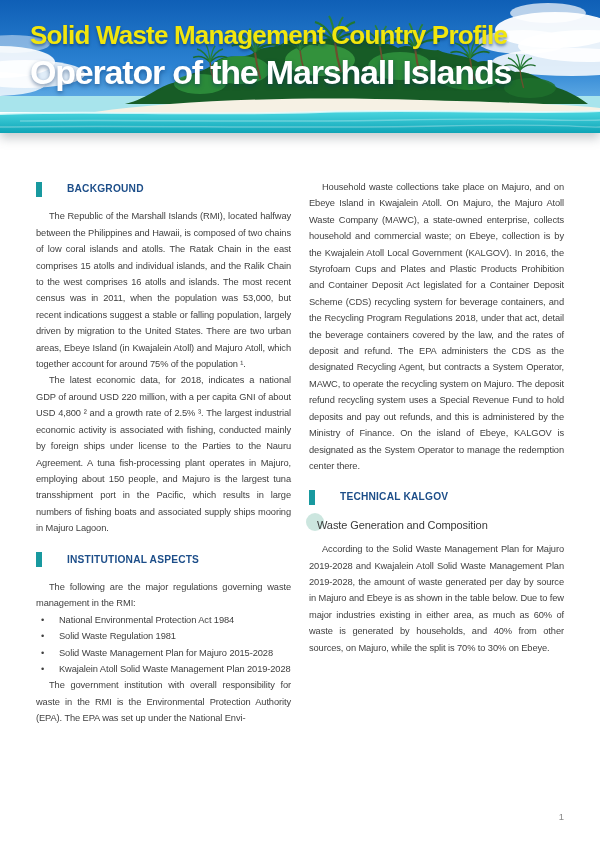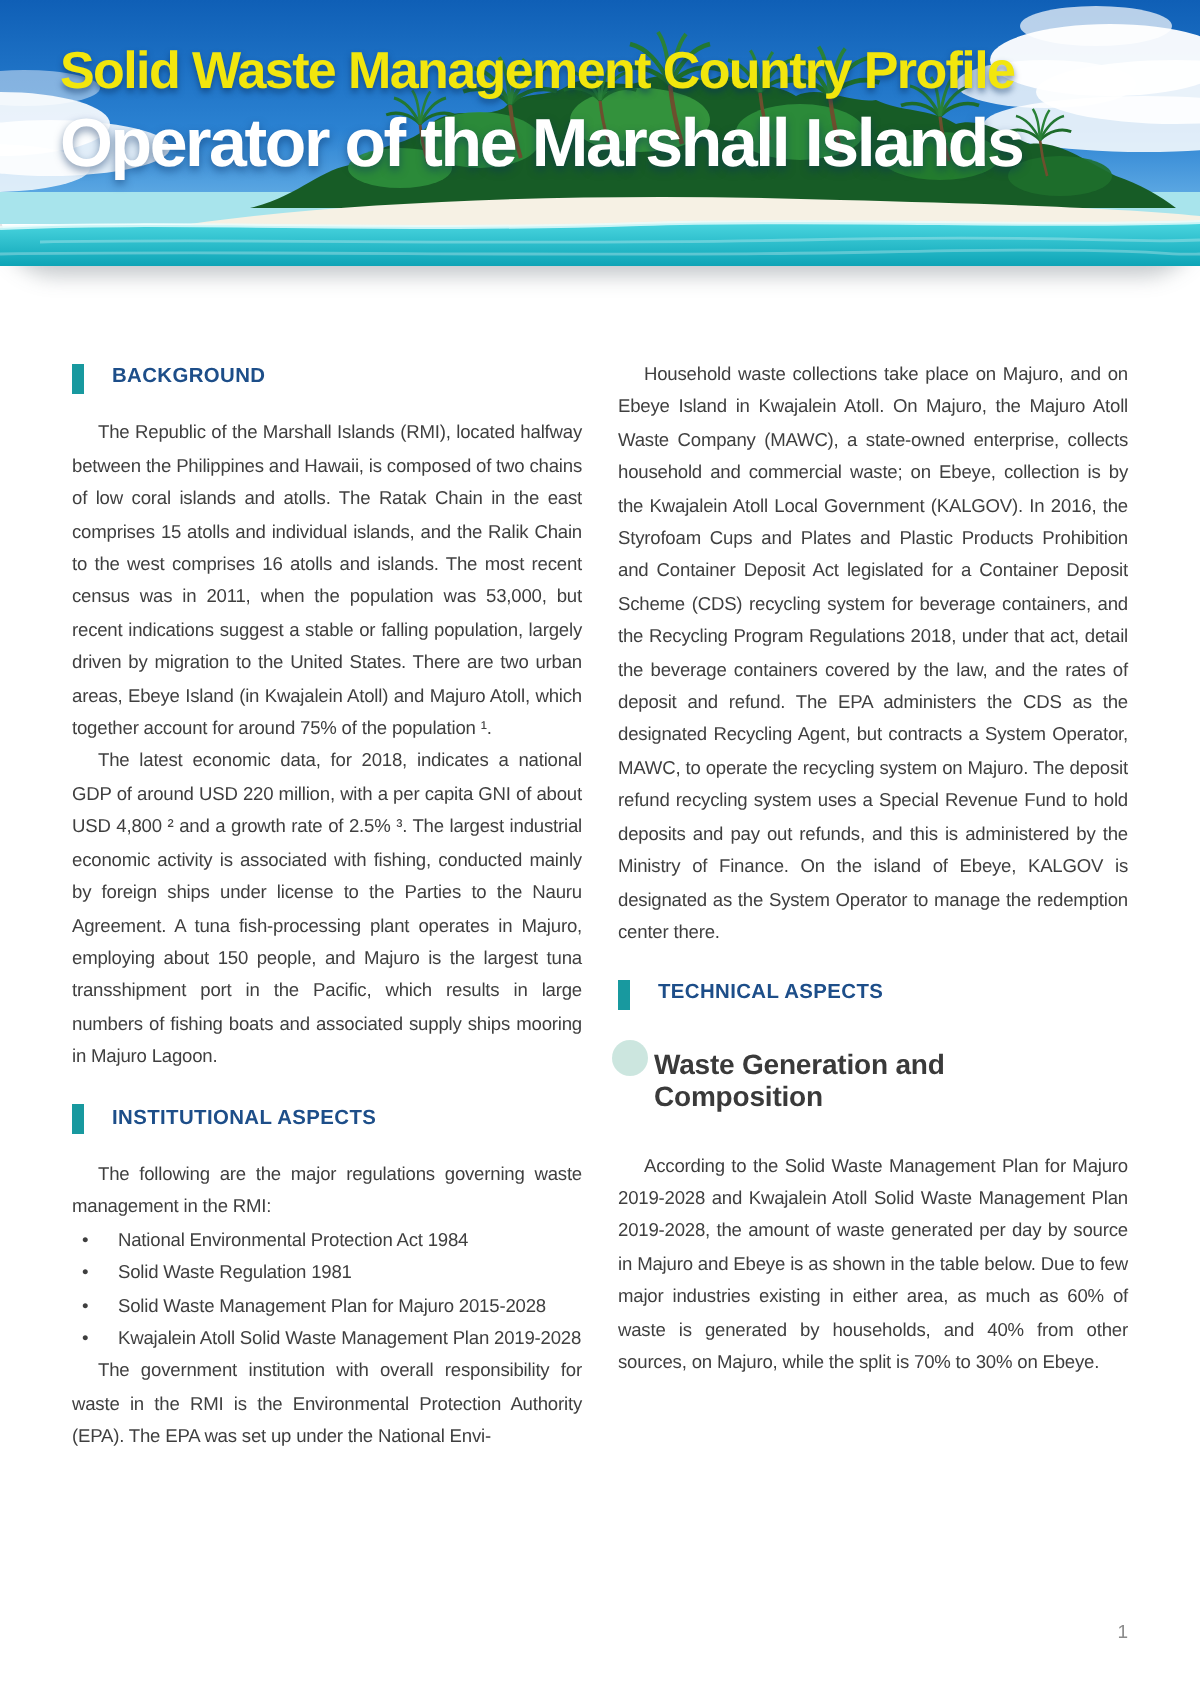--- a/index.html
+++ b/index.html
@@ -8,21 +8,20 @@
     width:600px;height:848px;
     background:#ffffff;
     overflow:hidden;
     font-family:"Liberation Sans","DejaVu Sans",sans-serif;
   }
   
   .hero{
     position:relative;
     width:600px;height:133px;
     box-shadow:0 5px 10px rgba(90,100,110,0.35);
-    border-radius:28px;
   }
   .hero svg{display:block;}
   .hero-titles{
     position:absolute;left:30px;top:22px;
     line-height:1;
   }
   .hero-title{
     font-size:26px;font-weight:bold;letter-spacing:-0.8px;
     color:#f2e60d;
     text-shadow:0 2px 3px rgba(8,45,95,0.55);
@@ -35,21 +34,21 @@
   }
   
   .columns{
     display:flex;gap:18px;
     padding:46px 36px 0 36px;
     color:#3f3f3f;
     font-size:9.3px;letter-spacing:-0.1px;line-height:16.4px;
   }
   .col{flex:0 0 255px;width:255px;}
   .sec-head{
-    display:flex;align-items:center;gap:14px;
+    display:flex;align-items:center;gap:25px;
     margin:15px 0 11px 0;
   }
   .sec-head.first{margin-top:2px;}
   .bar{width:6px;height:15px;background:#18999f;flex:0 0 6px;}
   .sec-title{
     font-size:10.2px;font-weight:bold;letter-spacing:0.2px;
     color:#1d4e89;
   }
   .para{
     margin:0;
@@ -60,22 +59,22 @@
   .bullet-row{display:flex;}
   .dot{flex:0 0 9px;margin-left:5px;margin-right:9px;}
   .btext{flex:1;text-align:justify;hyphens:auto;-webkit-hyphens:auto;}
   .subhead-wrap{position:relative;margin:11px 0 3px 0;}
   .artifact{
     position:absolute;left:-3px;top:-4px;
     width:18px;height:18px;border-radius:50%;
     background:rgba(120,190,172,0.38);
   }
   .subhead{
-    position:relative;margin:18px;
-    font-size:14px;font-weight:bold;color:#3a3a3a;letter-spacing:-0.1px;
+    position:relative;margin:8px;
+    font-size:11px;font-weight:normal;color:#3a3a3a;letter-spacing:-0.1px;
   }
   .pagenum{
     position:absolute;right:36px;bottom:26px;
     font-size:9.5px;color:#8a8a8a;
   }
 </style>
 </head>
 <body>
 
 <div class="page">
@@ -201,21 +200,21 @@
 
       <p class="para indent">The government institution with overall responsibility for waste in the RMI is the Environmental Protection Authority (EPA). The EPA was set up under the National Envi-</p>
     </section>
 
     <section class="col">
 
       <p class="para indent">Household waste collections take place on Majuro, and on Ebeye Island in Kwajalein Atoll. On Majuro, the Majuro Atoll Waste Company (MAWC), a state-owned enterprise, collects household and commercial waste; on Ebeye, collection is by the Kwajalein Atoll Local Government (KALGOV). In 2016, the Styrofoam Cups and Plates and Plastic Products Prohibition and Container Deposit Act legislated for a Container Deposit Scheme (CDS) recycling system for beverage containers, and the Recycling Program Regulations 2018, under that act, detail the beverage containers covered by the law, and the rates of deposit and refund. The EPA administers the CDS as the designated Recycling Agent, but contracts a System Operator, MAWC, to operate the recycling system on Majuro. The deposit refund recycling system uses a Special Revenue Fund to hold deposits and pay out refunds, and this is administered by the Ministry of Finance. On the island of Ebeye, KALGOV is designated as the System Operator to manage the redemption center there.</p>
 
       <div class="sec-head">
         <span class="bar"></span>
-        <span class="sec-title">TECHNICAL ASPECTS</span>
+        <span class="sec-title">TECHNICAL KALGOV</span>
       </div>
 
       <div class="subhead-wrap">
         <span class="artifact"></span>
         <h3 class="subhead">Waste Generation and Composition</h3>
       </div>
 
       <p class="para indent">According to the Solid Waste Management Plan for Majuro 2019-2028 and Kwajalein Atoll Solid Waste Management Plan 2019-2028, the amount of waste generated per day by source in Majuro and Ebeye is as shown in the table below. Due to few major industries existing in either area, as much as 60% of waste is generated by households, and 40% from other sources, on Majuro, while the split is 70% to 30% on Ebeye.</p>
     </section>
 

